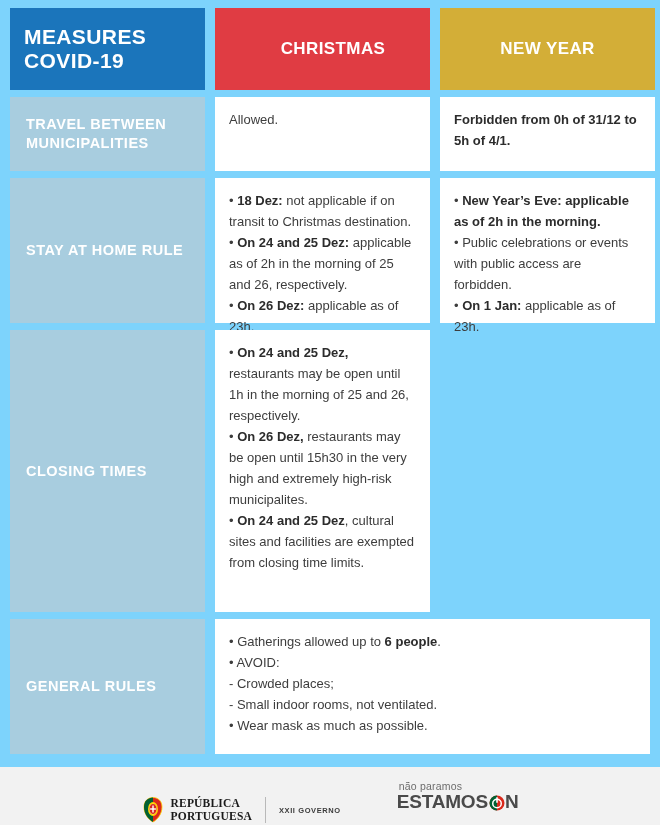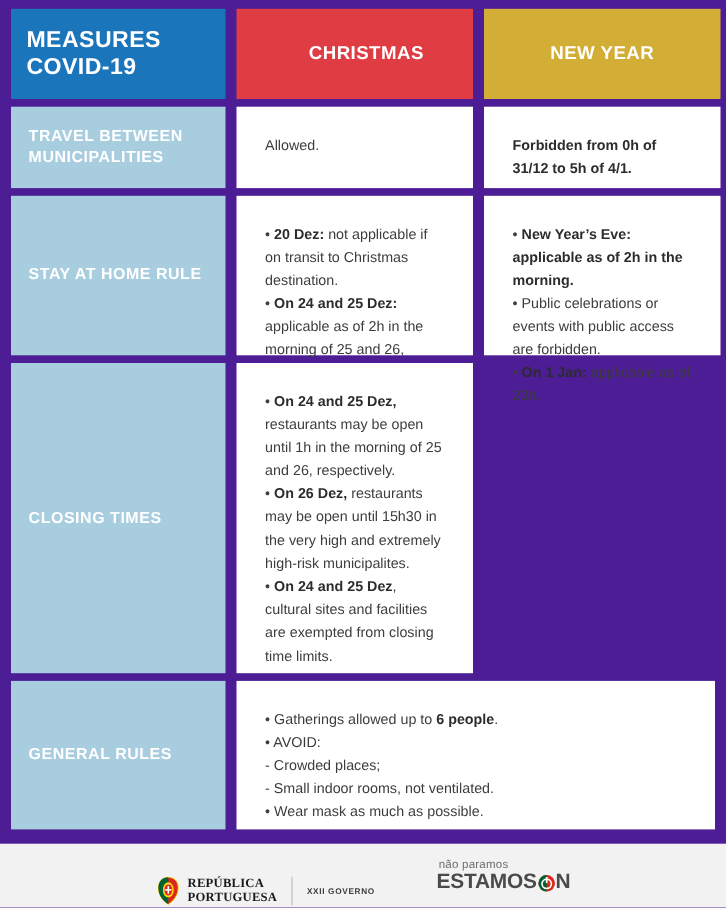--- a/index.html
+++ b/index.html
@@ -11,21 +11,21 @@
     height: 825px;
     background: #f2f2f2;
     font-family: "Liberation Sans", sans-serif;
     overflow: hidden;
   }
 
   .infographic {
     position: relative;
     width: 660px;
     height: 825px;
-    background: #4c1d95;
+    background: #7dd3fc;
     box-sizing: border-box;
   }
 
   
   .row {
     display: flex;
     align-items: stretch;
     padding: 0 10px;
     box-sizing: border-box;
     gap: 10px;
@@ -87,21 +87,21 @@
   .content-cell {
     background: #ffffff;
     color: #3d3d3d;
     font-size: 13px;
     line-height: 1.62;
     padding: 12px 14px 12px 14px;
     box-sizing: border-box;
   }
 
   .content-cell p {
-    margin: 12px;
+    margin: 0;
   }
   .content-cell b { font-weight: bold; color: #2c2c2c; }
 
   
   .row-travel  .label-cell,
   .row-travel  .content-cell { height: 74px; }
   .row-stay    .label-cell,
   .row-stay    .content-cell { height: 145px; }
   .row-closing .label-cell,
   .row-closing .content-cell { height: 282px; }
@@ -207,21 +207,21 @@
       <p>Allowed.</p>
     </div>
     <div class="content-cell col-newyear">
       <p><b>Forbidden from 0h of 31/12 to 5h of 4/1.</b></p>
     </div>
   </div>
 
   <div class="row body-row row-stay">
     <div class="label-cell col-label">STAY AT HOME RULE</div>
     <div class="content-cell col-xmas">
-      <p>• <b>20 Dez:</b> not applicable if on transit to Christmas destination.<br>• <b>On 24 and 25 Dez:</b> applicable as of 2h in the morning of 25 and 26, respectively.<br>• <b>On 26 Dez:</b> applicable as of 23h.</p>
+      <p>• <b>18 Dez:</b> not applicable if on transit to Christmas destination.<br>• <b>On 24 and 25 Dez:</b> applicable as of 2h in the morning of 25 and 26, respectively.<br>• <b>On 26 Dez:</b> applicable as of 23h.</p>
     </div>
     <div class="content-cell col-newyear">
       <p>• <b>New Year’s Eve: applicable as of 2h in the morning.</b><br>• Public celebrations or events with public access are forbidden.<br>• <b>On 1 Jan:</b> applicable as of 23h.</p>
     </div>
   </div>
 
   <div class="row body-row row-closing">
     <div class="label-cell col-label">CLOSING TIMES</div>
     <div class="content-cell col-xmas">
       <p>• <b>On 24 and 25 Dez,</b> restaurants may be open until 1h in the morning of 25 and 26, respectively.<br>• <b>On 26 Dez,</b> restaurants may be open until 15h30 in the very high and extremely high-risk municipalites.<br>• <b>On 24 and 25 Dez</b>, cultural sites and facilities are exempted from closing time limits.</p>

